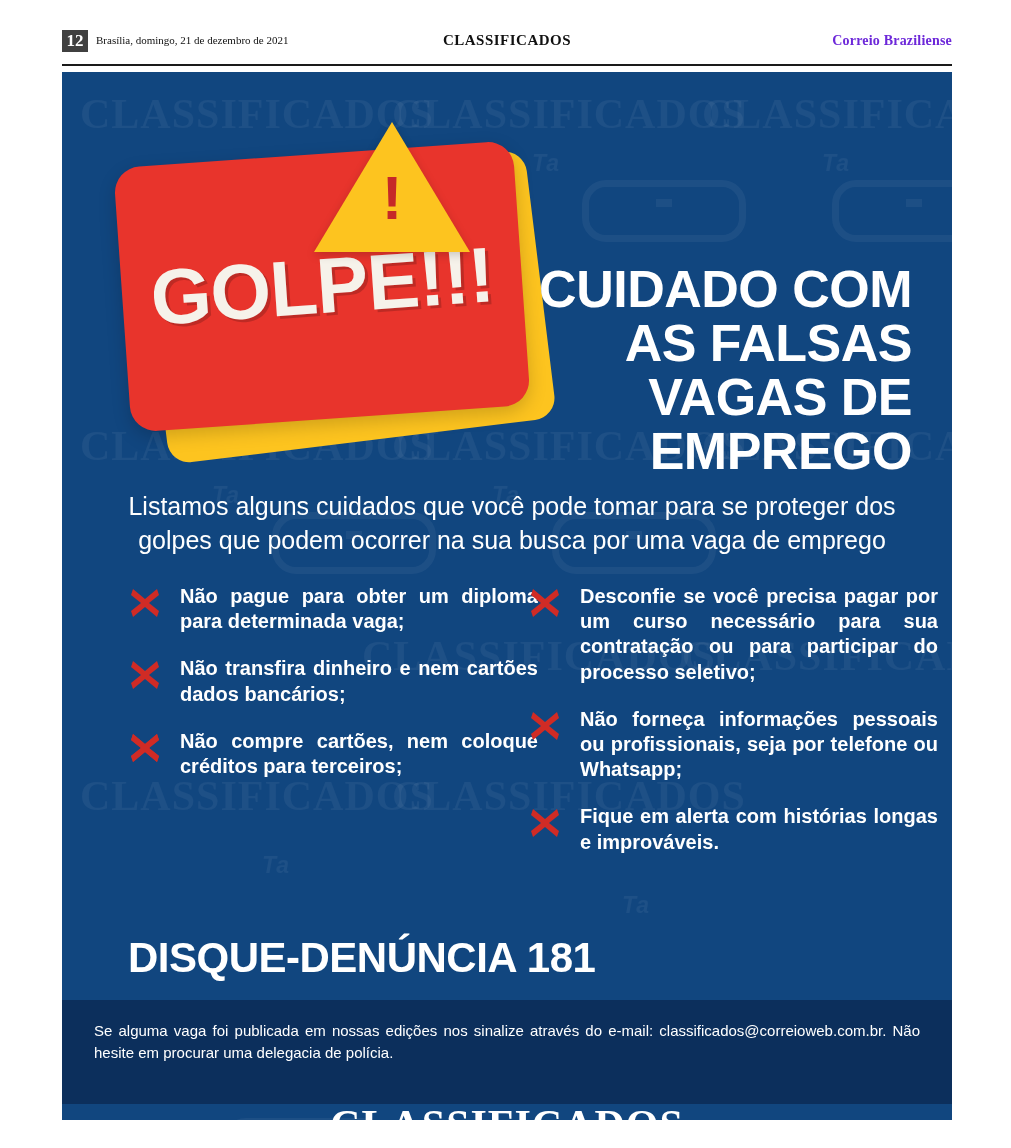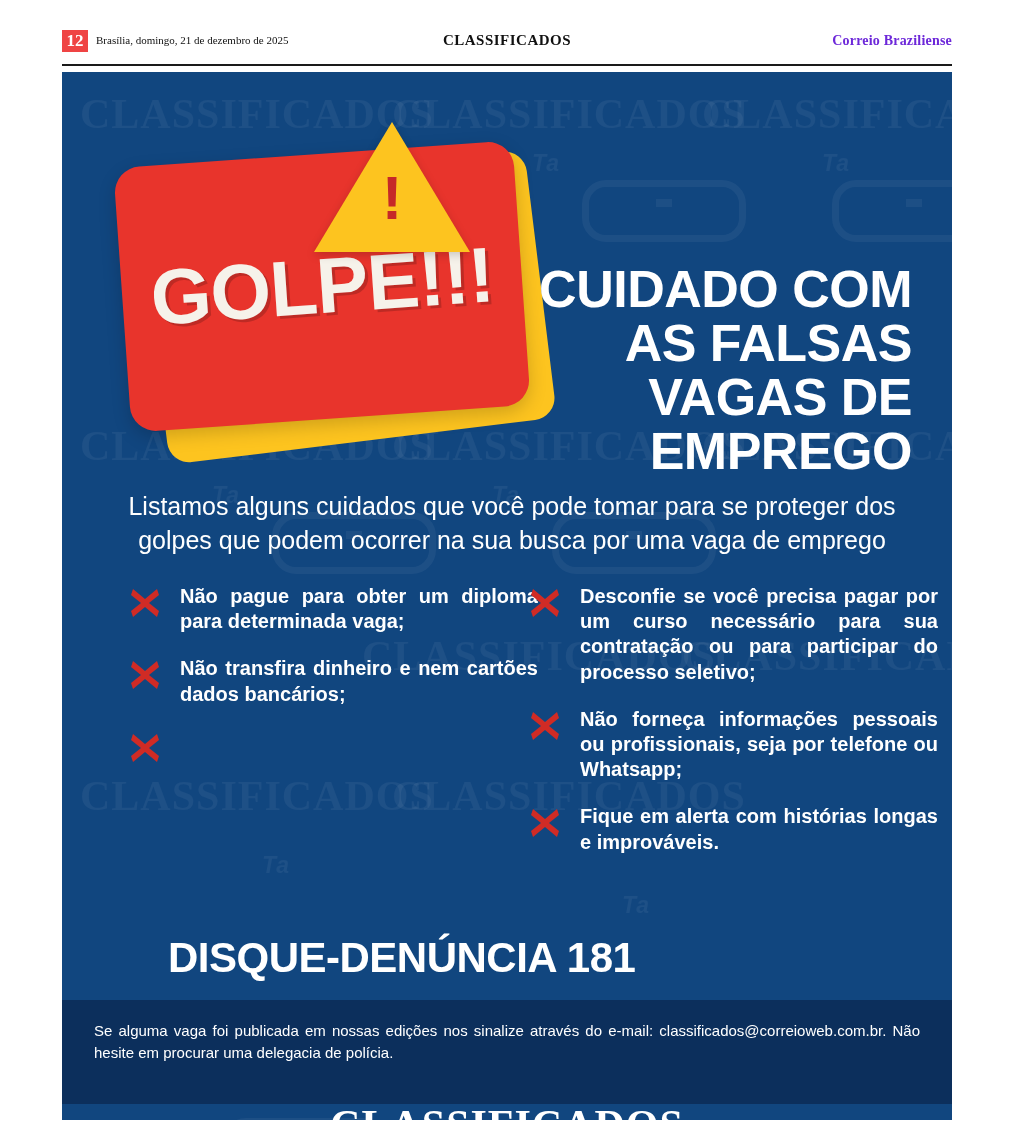--- a/index.html
+++ b/index.html
@@ -11,21 +11,21 @@
     position:relative;
   }
 
   
   .paper-header{
     position:absolute;left:62px;top:30px;width:890px;height:34px;
     border-bottom:2px solid #1a1a1a;
   }
   .page-num{
     position:absolute;left:0;top:0;width:26px;height:22px;
-    background:#ef4444;color:#fff;
+    background:#404040;color:#fff;
     font-family:"Liberation Serif", serif;font-weight:bold;font-size:17px;
     display:flex;align-items:center;justify-content:center;
   }
   .header-date{
     position:absolute;left:34px;top:4px;
     font-family:"Liberation Serif", serif;font-size:11px;color:#111;
   }
   .header-section{
     position:absolute;left:0;right:0;top:2px;text-align:center;
     font-family:"Liberation Serif", serif;font-weight:bold;font-size:15px;
@@ -125,21 +125,21 @@
   .bullet p{
     margin:0;color:#ffffff;font-size:20px;line-height:1.26;
     font-weight:bold;text-align:justify;
   }
   .col-left .bullet p{font-weight:bold;}
 
   
   .disque{
     position:absolute;left:66px;top:862px;
     color:#ffffff;font-family:"Liberation Sans", sans-serif;
-    font-weight:bold;font-size:42px;letter-spacing:-.5px;margin-left:40px;
+    font-weight:bold;font-size:42px;letter-spacing:-.5px;
   }
 
   
   .note{
     position:absolute;left:0;top:928px;width:890px;height:104px;
     background:#0c2f5c;
   }
   .note p{
     margin:0;padding:20px 32px 0 32px;
     color:#ffffff;font-size:15px;line-height:1.45;text-align:justify;
@@ -152,21 +152,21 @@
   .logo .l1{
     color:#ffffff;font-family:"Liberation Serif", serif;font-weight:bold;
     font-size:42px;letter-spacing:1px;line-height:1;
   }
 </style>
 </head>
 <body>
 
 <div class="paper-header">
   <div class="page-num">12</div>
-  <div class="header-date">Brasília, domingo, 21 de dezembro de 2025</div>
+  <div class="header-date">Brasília, domingo, 21 de dezembro de 2021</div>
   <div class="header-section">CLASSIFICADOS</div>
   <div class="header-brand">Correio Braziliense</div>
 </div>
 
 <div class="poster">
 
   <div class="wm big" style="left:18px;top:18px;">CLASSIFICADOS</div>
   <div class="wm big" style="left:330px;top:18px;">CLASSIFICADOS</div>
   <div class="wm big" style="left:640px;top:18px;">CLASSIFICADOS</div>
   <div class="wm script" style="left:470px;top:78px;">Ta</div>
@@ -221,20 +221,28 @@
         </span>
         <p>Não transfira dinheiro e nem cartões dados bancários;</p>
       </div>
       <div class="bullet">
         <span class="x">
           <svg width="34" height="34" viewBox="0 0 34 34">
               <path d="M5 3 L17 13 L29 3 L31 9 L21 17 L31 25 L29 31 L17 21 L5 31 L3 25 L13 17 L3 9 Z" fill="#d02b25"></path>
             </svg>
         </span>
       </div>
+      <div class="bullet">
+        <span class="x">
+          <svg width="34" height="34" viewBox="0 0 34 34">
+              <path d="M5 3 L17 13 L29 3 L31 9 L21 17 L31 25 L29 31 L17 21 L5 31 L3 25 L13 17 L3 9 Z" fill="#d02b25"></path>
+            </svg>
+        </span>
+        <p>Não compre cartões, nem coloque créditos para terceiros;</p>
+      </div>
     </div>
 
     <div class="col col-right">
       <div class="bullet">
         <span class="x">
           <svg width="34" height="34" viewBox="0 0 34 34">
               <path d="M5 3 L17 13 L29 3 L31 9 L21 17 L31 25 L29 31 L17 21 L5 31 L3 25 L13 17 L3 9 Z" fill="#d02b25"></path>
             </svg>
         </span>
         <p>Desconfie se você precisa pagar por um curso necessário para sua contratação ou para participar do processo seletivo;</p>

